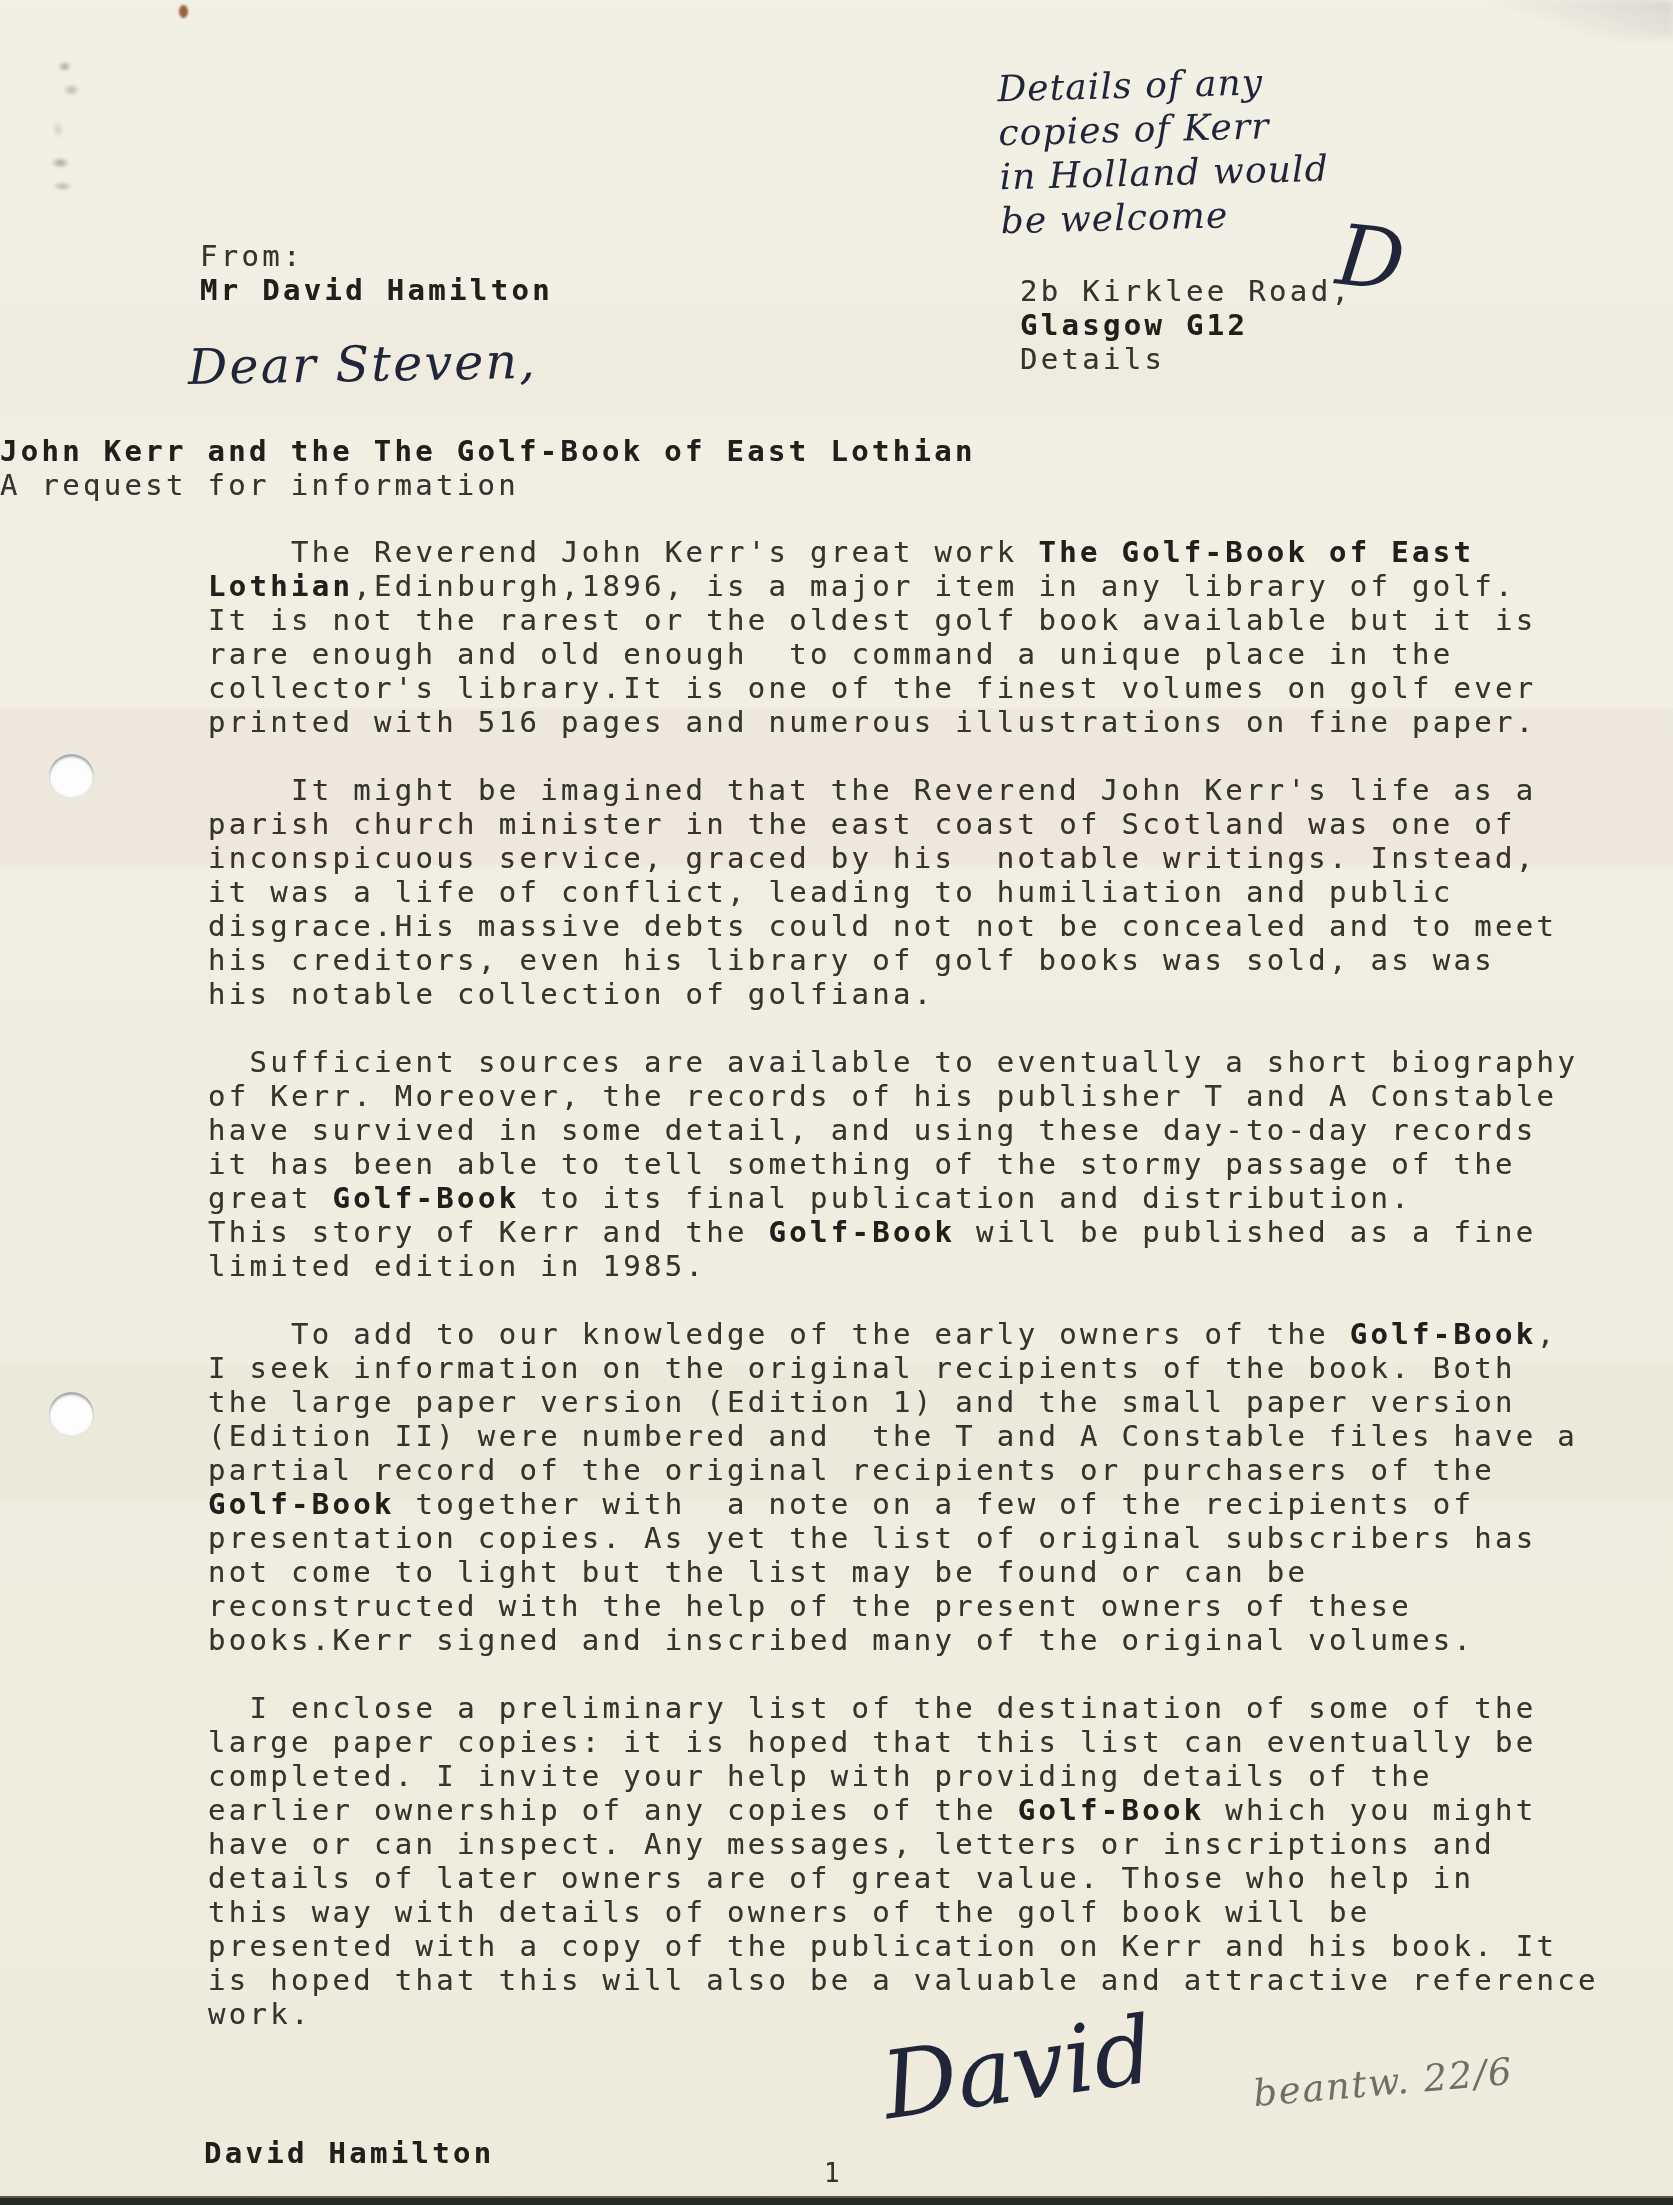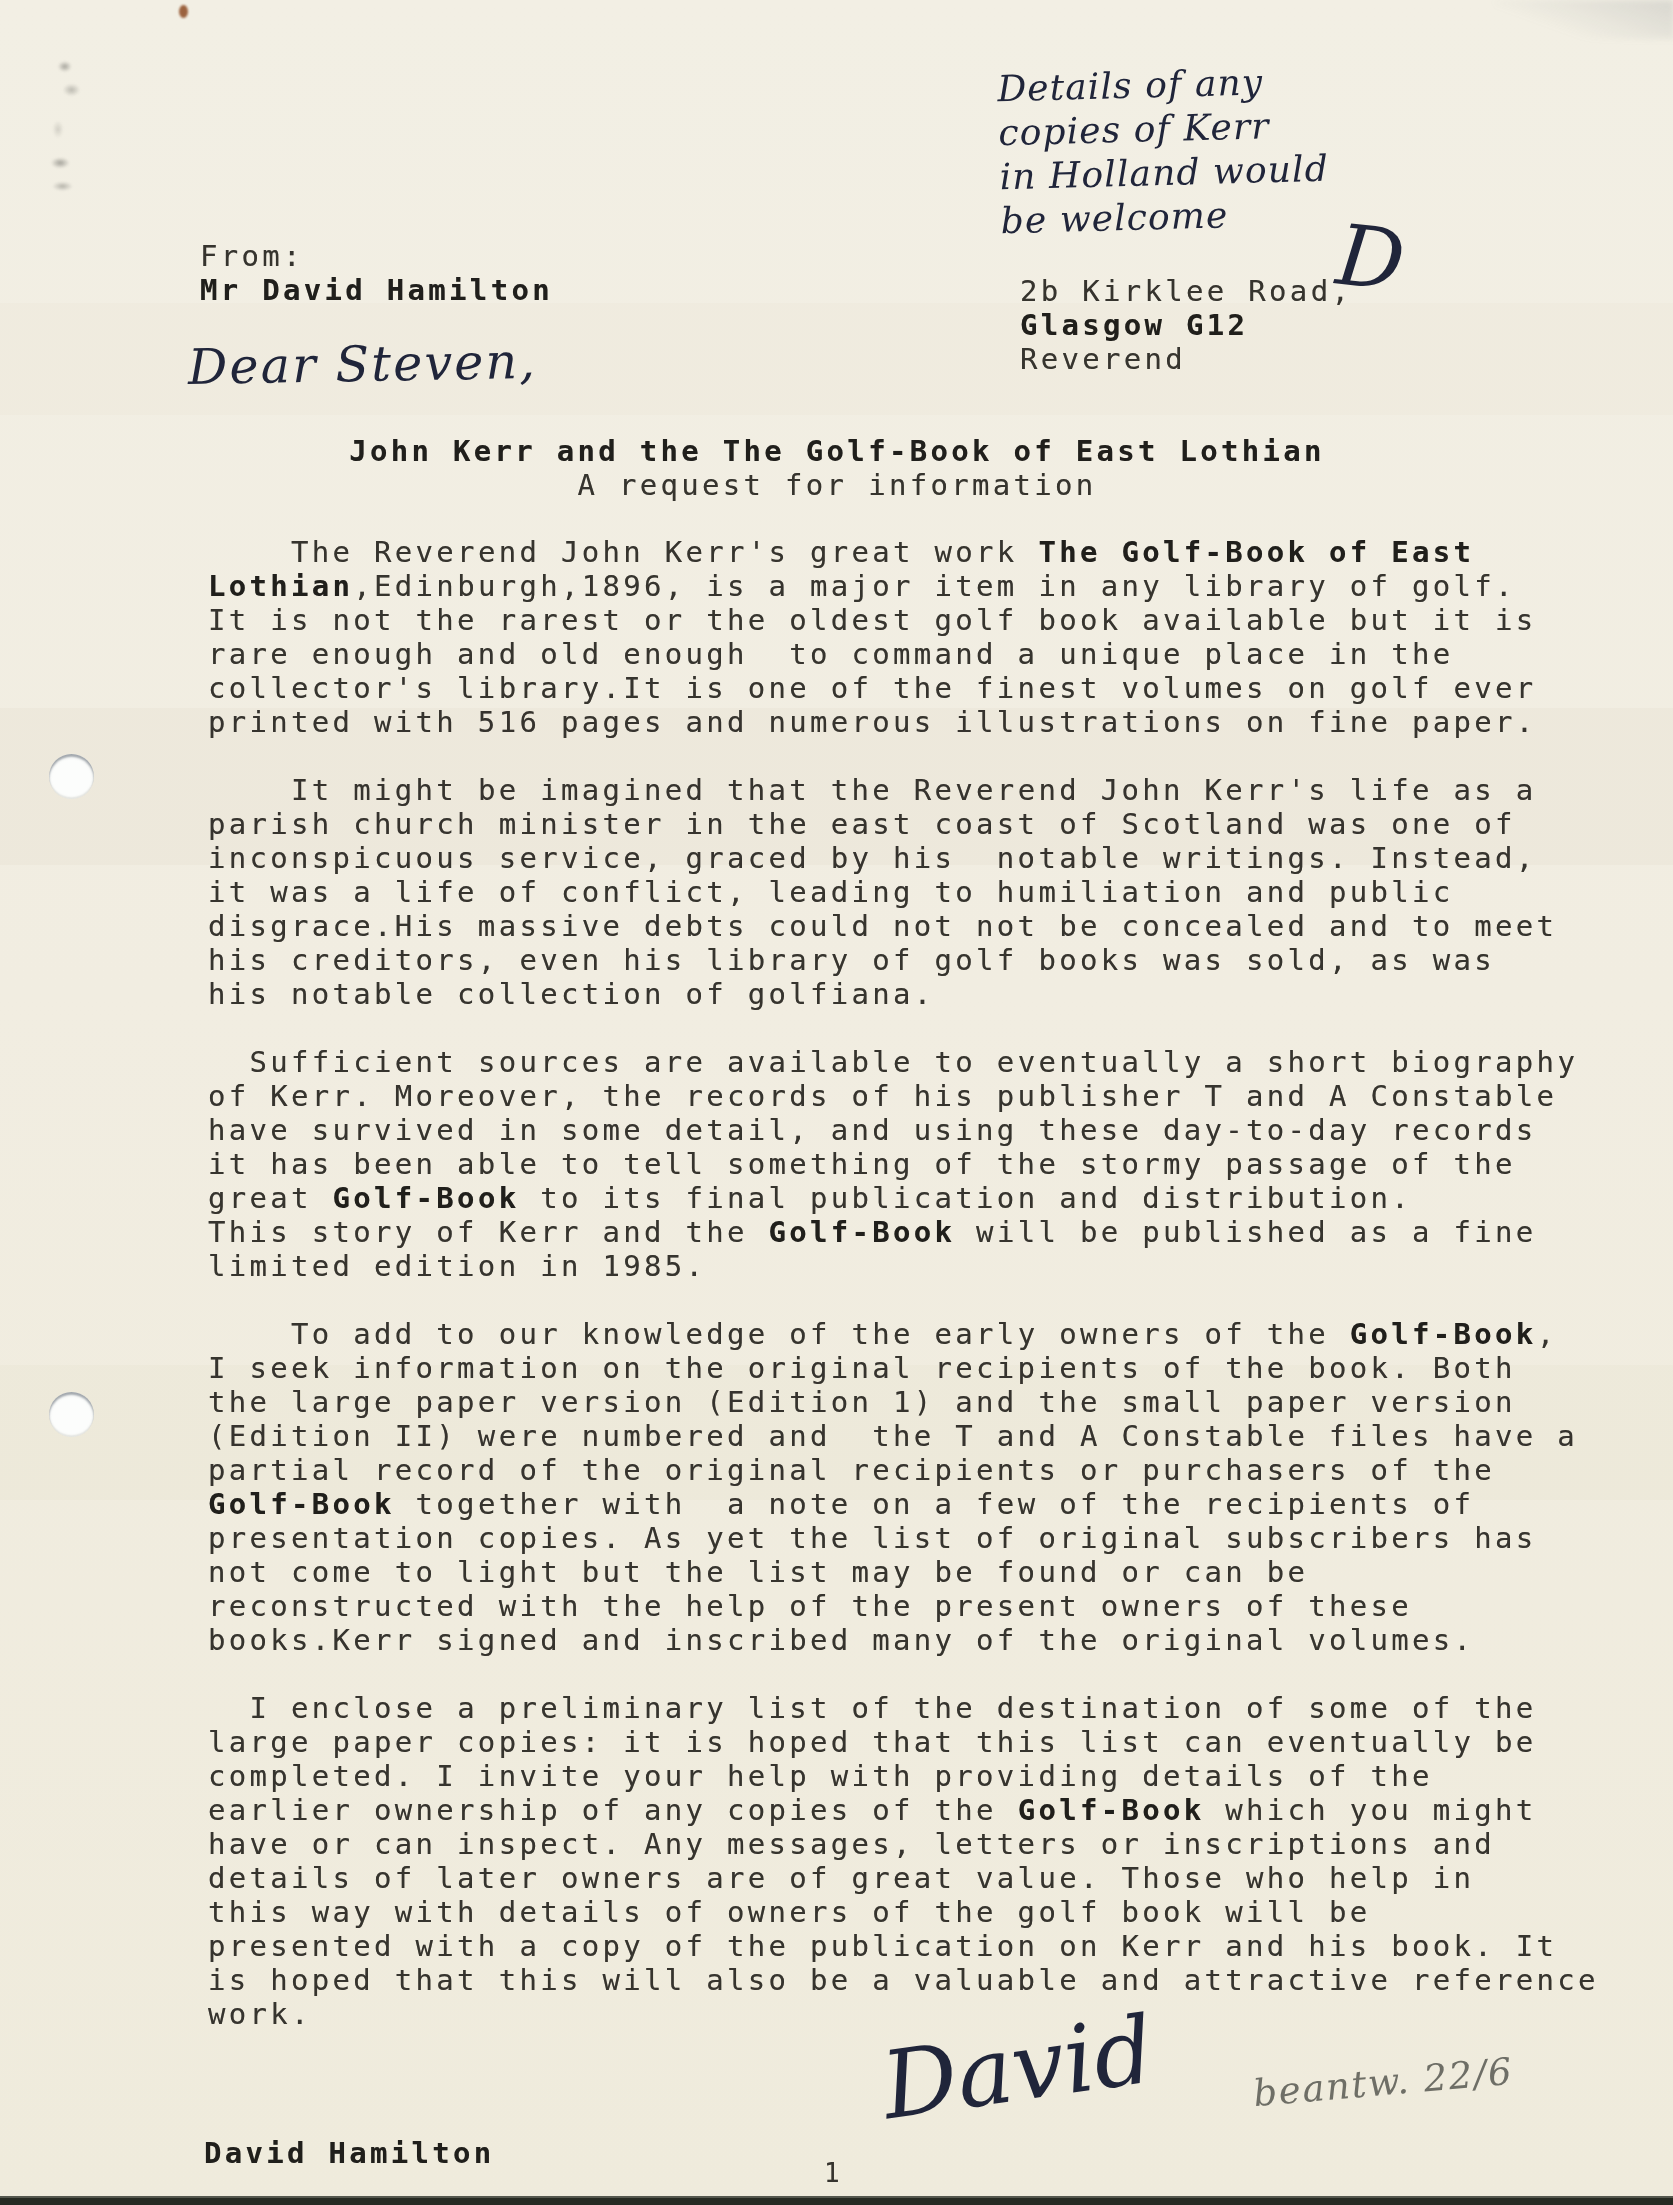--- a/index.html
+++ b/index.html
@@ -53,21 +53,21 @@
     color: rgba(46,44,39,0.93);
     text-shadow: 0 0 0.6px rgba(46,44,39,0.45);
     white-space: pre-wrap;
   }
   .typed .bold, .typed.bold, .bold {
     font-weight: bold;
     color: rgba(28,27,24,0.97);
   }
   .from-block { position: absolute; left: 200px; top: 239px; }
   .address-block { position: absolute; left: 1020px; top: 274px; }
-  .title-block { position: absolute; left: 0; top: 434px; width: 100%; text-align: center; }
+  .title-block { position: absolute; left: 0; top: 434px; width: 100%; text-align: left; }
   .body-block { position: absolute; left: 200px; top: 535px; width: 1416px; }
   .body-block p { margin: 0 0 34px 8px; }
   .body-block p:last-child { margin-bottom: 0; }
   .typed-signature { position: absolute; left: 204px; top: 2100px; margin-top: 36px; }
   .page-number { position: absolute; left: 824px; top: 2156px; font-size: 26px; letter-spacing: 0; }
   
   .hand {
     font-family: "DejaVu Serif", serif;
     font-style: italic;
     color: #20253a;
@@ -122,21 +122,21 @@
   <div class="hole hole-2"></div>
 
   <div class="hand top-note">Details of any
 copies of Kerr
 in Holland would
 be welcome</div>
   <div class="hand top-note-initial">D</div>
 
   <div class="typed from-block"><div>From:</div><div class="bold">Mr David Hamilton</div></div>
 
-  <div class="typed address-block"><div>2b Kirklee Road,</div><div class="bold">Glasgow G12</div><div>Reverend</div></div>
+  <div class="typed address-block"><div>2b Kirklee Road,</div><div class="bold">Glasgow G12</div><div>Details</div></div>
 
   <div class="hand greeting">Dear Steven,</div>
 
   <div class="typed title-block"><div class="bold">John Kerr and the The Golf-Book of East Lothian</div><div>A request for information</div></div>
 
   <div class="typed body-block"><p><span>    The Reverend John Kerr's great work </span><span class="bold">The Golf-Book of East
 Lothian</span><span>,Edinburgh,1896, is a major item in any library of golf.
 It is not the rarest or the oldest golf book available but it is
 rare enough and old enough  to command a unique place in the
 collector's library.It is one of the finest volumes on golf ever

